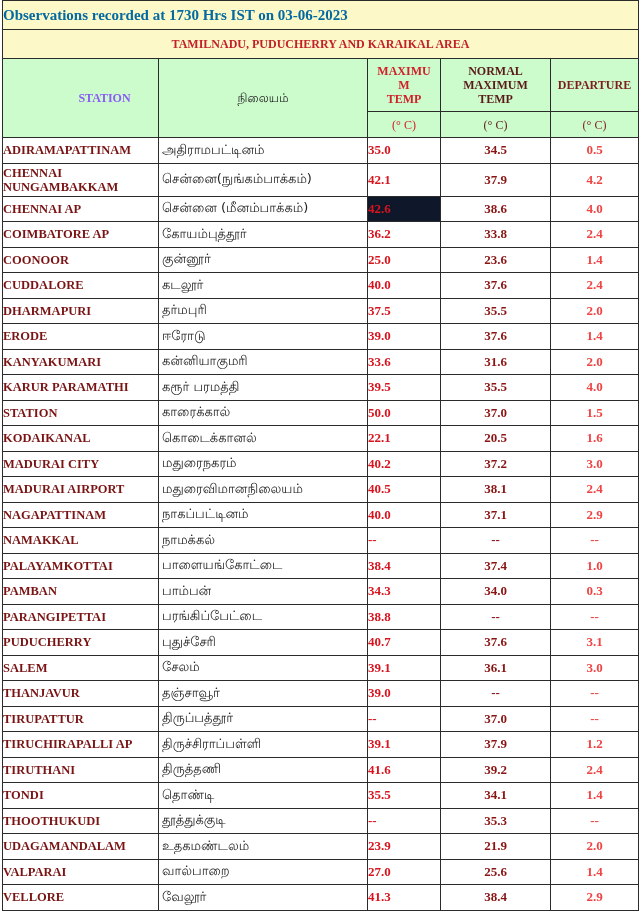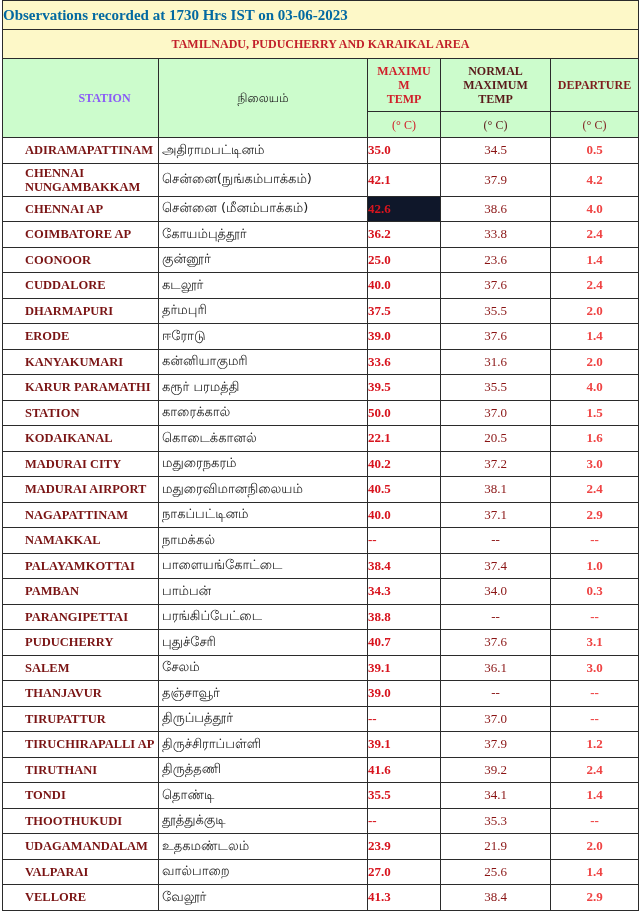--- a/index.html
+++ b/index.html
@@ -10,24 +10,24 @@
   .title-row td { background: #fdf8c8; height: 28px; text-align: left; color: #0369a1; font-weight: bold; font-size: 15px; }
   .sub-row td { background: #fdf8c8; height: 28px; text-align: center; color: #c2202a; font-weight: bold; font-size: 12px; margin-left: 32px; }
   .hdr td { background: #ccfccc; text-align: center; font-weight: bold; font-size: 12px; line-height: 14px; }
   .hdr .station { color: #8b5cf6; padding-left: 48px; }
   .hdr .tamil { color: #222; font-family: "DejaVu Sans", sans-serif; font-weight: normal; font-size: 12px; }
   .hdr .max { color: #d0202a; }
   .hdr .normal { color: #5a1a1a; }
   .hdr .dep { color: #7f1d1d; }
   .hdr .unit { height: 25px; font-weight: normal; }
   .row td { height: 24.5px; font-size: 13px; }
-  .row .st { color: #7a1414; font-weight: bold; padding-left: 22px; font-size: 12.5px; line-height: 14px; }
+  .row .st { color: #7a1414; font-weight: bold; padding-left: 0; font-size: 12.5px; line-height: 14px; }
   .row .ta { color: #222; font-family: "DejaVu Sans", sans-serif; font-size: 13px; padding-left: 3px; }
   .row .mx { color: #d8141e; font-weight: bold; }
-  .row .nm { color: #8a1414; font-weight: normal; text-align: center; }
+  .row .nm { color: #8a1414; font-weight: bold; text-align: center; }
   .row .dp { color: #ef4444; font-weight: bold; text-align: center; }
   .row .mx.hl { background: #0f172a; }
   .row.tall td { height: 32px; }
 </style>
 </head>
 <body>
 
 <div class="wrap">
   <table>
     <colgroup>

